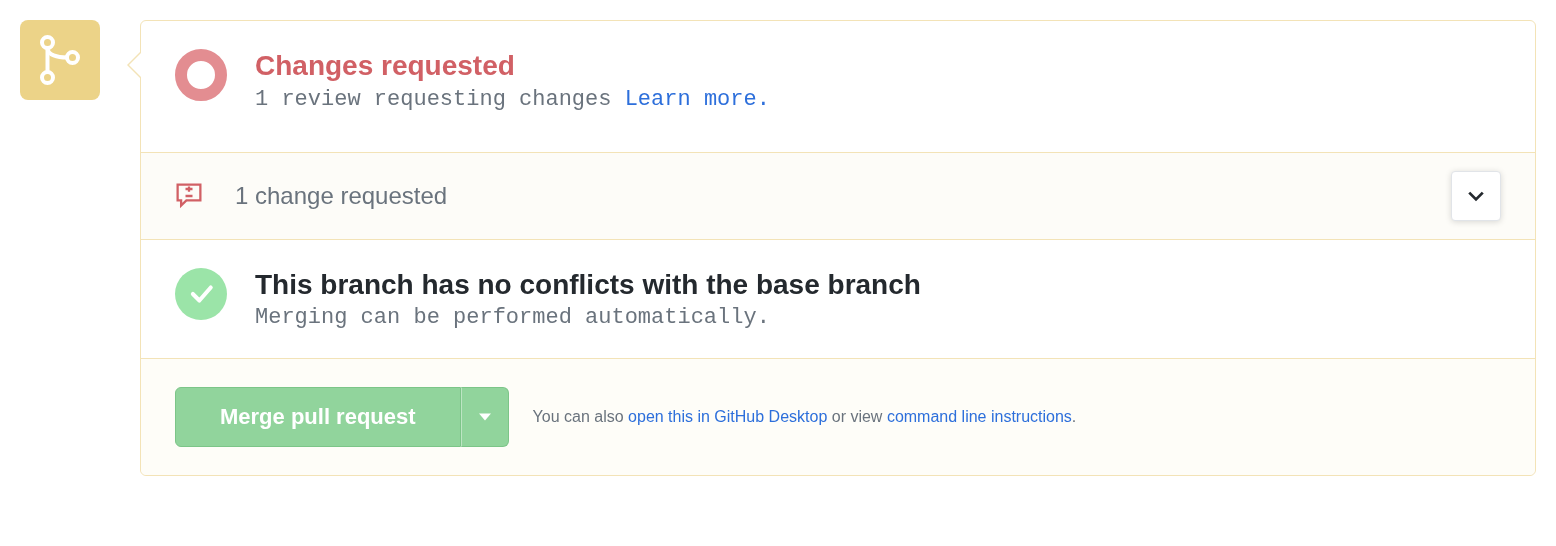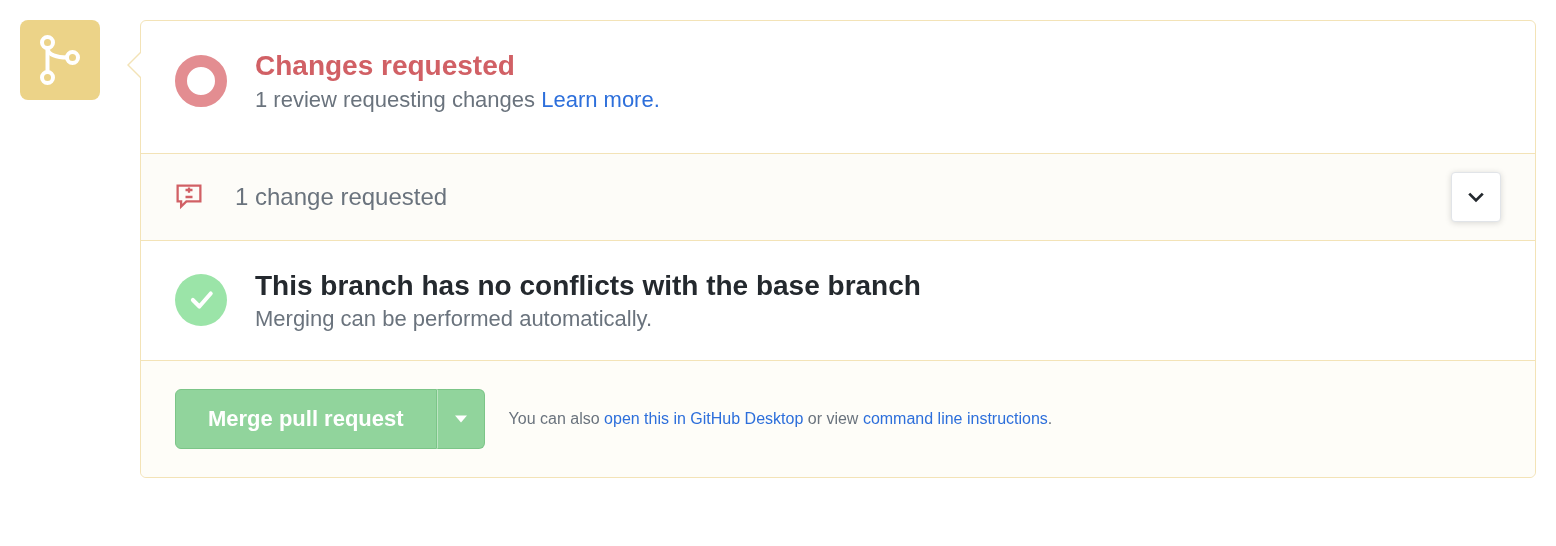--- a/index.html
+++ b/index.html
@@ -42,42 +42,42 @@
     position: absolute;
     left: -12px; top: 31px;
     width: 0; height: 0;
     border-top: 13px solid transparent;
     border-bottom: 13px solid transparent;
     border-right: 13px solid #ffffff;
   }
   .section {
     padding: 28px 34px;
     display: flex;
-    align-items: center;
+    align-items: flex-start;
   }
   .section + .section { border-top: 1px solid #f3e3b7; }
   .section.mid { background: #fdfcf8; align-items: center; padding-top:18px; padding-bottom:18px;margin-top:12px;}
   .section.footer { background: #fefdf8; align-items: center; padding-top:28px; padding-bottom:28px; border-radius: 0 0 6px 6px;}
   .status-icon {
     width: 52px; height: 52px; border-radius: 50%;
     flex-shrink: 0;
     display: flex; align-items: center; justify-content: center;
     margin-right: 28px;
   }
   .status-icon.changes { border: 12px solid #e38d91; background:#fff; }
   .status-icon.success { background: #9be4a8; }
   .status-icon.success svg { stroke:#fff; }
   .sect-content { flex:1; }
   .sect-title {
     font-size: 28px; font-weight:600; line-height:1.2;
     margin-bottom: 4px;
   }
   .sect-title.changes { color:#d16065; }
   .sect-title.conflicts { color:#24292e; }
-  .sect-sub { font-size: 22px; color:#6a737d; }
+  .sect-sub { font-size: 22px; color:#6a737d;font-family:Liberation Mono, monospace; }
   .link { color:#2d6fdb; text-decoration:none; cursor:pointer; }
   .show-reviewers {
     font-size: 22px; color:#2d6fdb; cursor:pointer;
     white-space:nowrap;
     position:absolute; right:34px; top:35px;
   }
   .diff-icon { width:28px; height:28px; margin-right:32px; flex-shrink:0; }
   .mid-text { font-size:24px; color:#6a737d; }
   .expand-btn {
     width:50px; height:50px;
@@ -87,21 +87,21 @@
     display:flex; align-items:center; justify-content:center;
     margin-left:auto;
     cursor:pointer;
     box-shadow: 0 1px 6px rgba(0,0,0,0.15);
   }
   .btn-group { display:flex; margin-right:24px; }
   .merge-btn {
     background:#91d49c;
     color:#fff;
     font-size:22px; font-weight:600;
-    padding: 16px 32px;
+    padding: 16px 44px;
     border:1px solid #7cc588;
     border-radius:6px 0 0 6px;
     cursor:pointer;
   }
   .merge-dropdown {
     background:#91d49c;
     border:1px solid #7cc588;
     border-left:1px solid rgba(255,255,255,0.4);
     border-radius:0 6px 6px 0;
     width:48px;

